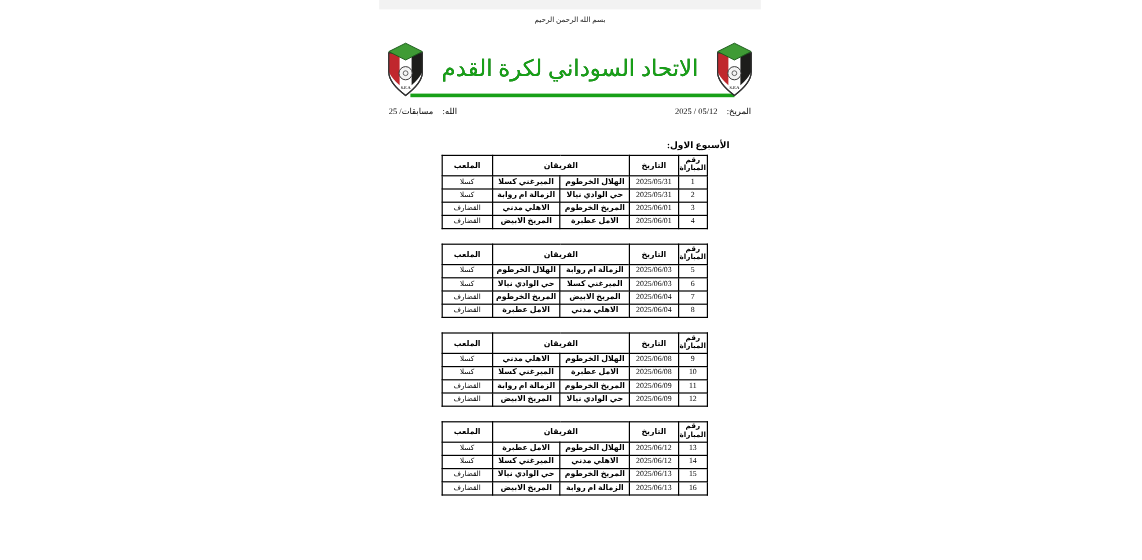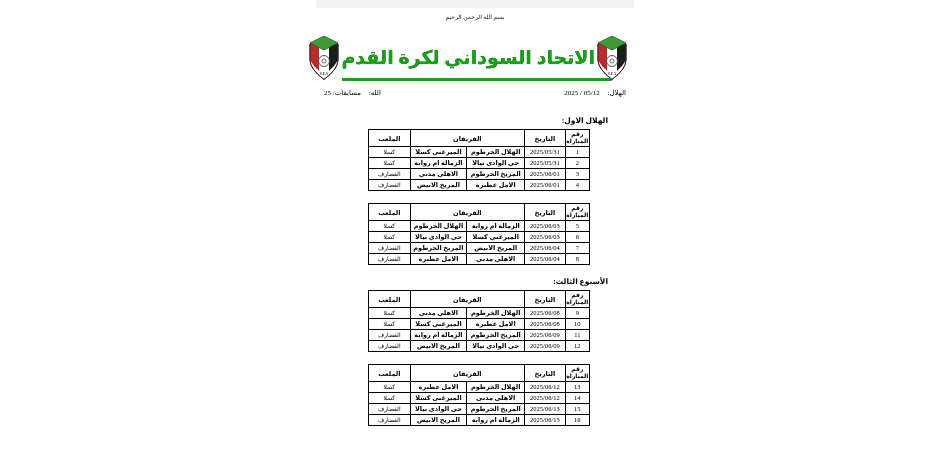--- a/index.html
+++ b/index.html
@@ -5,21 +5,21 @@
   html,body{margin:0;padding:0;}
   body{
     width:952px;height:467px;background:#ffffff;overflow:hidden;position:relative;
     font-family:"Liberation Serif","DejaVu Sans",serif;color:#000;
   }
   .viewer-strip{position:absolute;left:316px;top:0;width:318px;height:8px;background:#f2f2f2;}
   .page{position:absolute;left:316px;top:8px;width:318px;height:459px;background:#fff;direction:rtl;}
   .bismillah{margin-top:6px;text-align:center;font-size:6px;line-height:7px;color:#1a1a1a;}
   .header-row{display:flex;align-items:center;justify-content:space-between;padding:0 5px;margin-top:14px;height:46px;}
   .logo{width:34px;height:46px;flex:0 0 auto;position:relative;z-index:2;}
-  .org-title{flex:1;text-align:center;color:#18a018;font-weight:bold;font-size:19px;line-height:22px;white-space:nowrap;
+  .org-title{flex:1;text-align:center;color:#18a018;font-weight:normal;font-size:19px;line-height:22px;white-space:nowrap;
     text-shadow:0 0 0.4px #0a5c0a;}
   .green-rule{position:absolute;top:70px;left:26px;right:22px;height:3px;background:#18a018;z-index:1;}
   .meta-row{display:flex;justify-content:space-between;font-size:7px;line-height:9px;padding:0 8px;margin-top:8px;}
   .meta-item .lbl{margin-left:6px;}
   .doc-title{text-align:center;font-size:8px;line-height:10px;margin-top:13px;}
   .doc-title .b{font-weight:bold;}
   .week{margin-top:12px;}
   .week.first{margin-top:18px;}
   .week-title{font-weight:bold;font-size:7.5px;line-height:9px;margin:0 26px 4px 0;}
   table.fixtures{border-collapse:collapse;table-layout:fixed;width:222px;margin:0 44px 0 0;
@@ -64,32 +64,32 @@
       <path d="M3,9 L31,9 L31,25 Q31,34 17,44.5 Q3,34 3,25 Z" fill="none" stroke="#333" stroke-width="1"></path>
       <circle cx="17" cy="26" r="5.5" fill="#f4f4f4" stroke="#333" stroke-width="0.8"></circle>
       <circle cx="17" cy="26" r="2" fill="none" stroke="#333" stroke-width="0.6"></circle>
       <text x="17" y="39.5" text-anchor="middle" font-size="3.6" font-weight="bold" fill="#333">S.F.A</text>
       <polygon points="17,1 31,8 17,15 3,8" fill="#3f9b35" stroke="#1c5c1c" stroke-width="0.8"></polygon>
     </svg>
   </div>
 
   <div class="meta-row">
     <div class="meta-item">
-      <span class="lbl">الهلال:</span>
+      <span class="lbl">المريخ:</span>
       <span>05/12 / 2025</span>
     </div>
     <div class="meta-item">
       <span class="lbl">الله:</span>
       <span>مسابقات/ 25</span>
     </div>
   </div>
 
 
   <section class="week first">
-    <div class="week-title">الهلال الاول:</div>
+    <div class="week-title">الأسبوع الاول:</div>
     <table class="fixtures">
       <colgroup>
           <col class="c-no">
           <col class="c-date">
           <col class="c-team">
           <col class="c-team2">
           <col class="c-venue">
         </colgroup>
       <thead>
         <tr>
@@ -182,21 +182,20 @@
             <td class="date">2025/06/04</td>
             <td class="team">الاهلي مدني</td>
             <td class="team">الامل عطبرة</td>
             <td class="venue">القضارف</td>
           </tr>
       </tbody>
     </table>
   </section>
 
   <section class="week">
-    <div class="week-title">الأسبوع الثالث:</div>
     <table class="fixtures">
       <colgroup>
           <col class="c-no">
           <col class="c-date">
           <col class="c-team">
           <col class="c-team2">
           <col class="c-venue">
         </colgroup>
       <thead>
         <tr>

